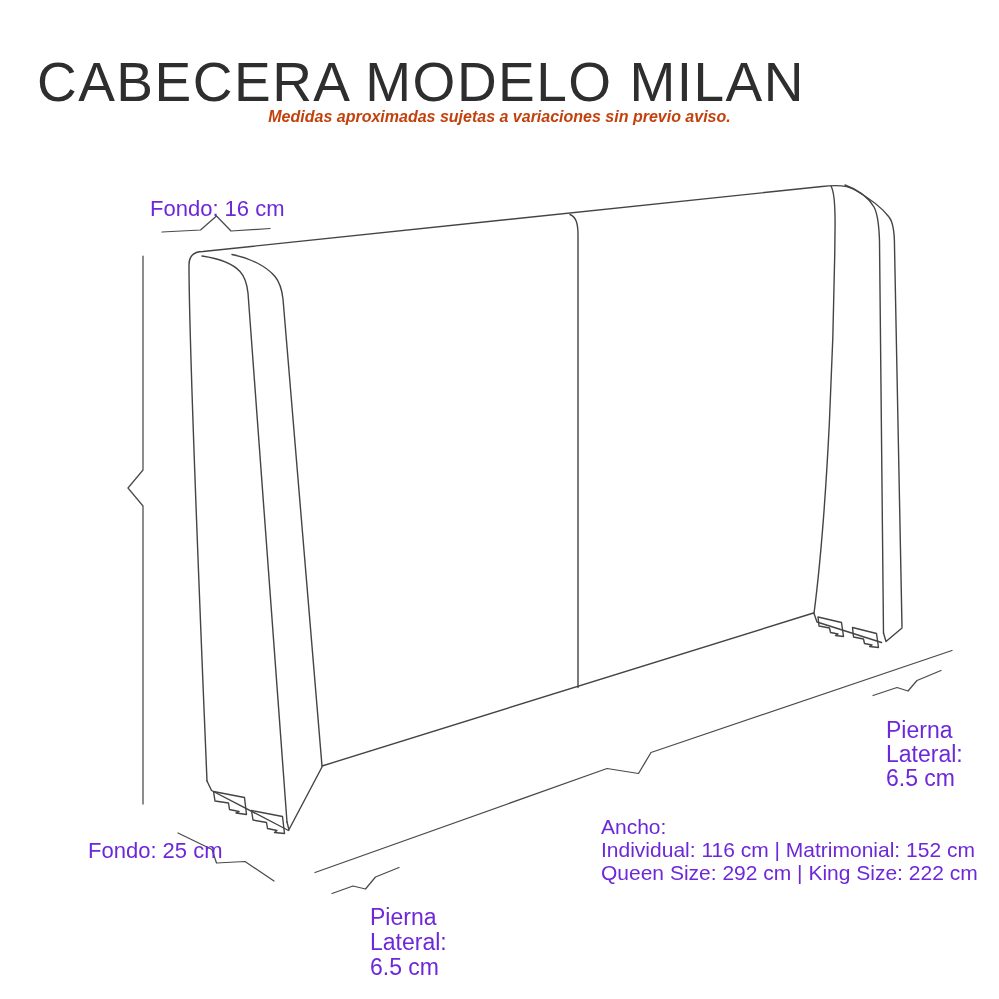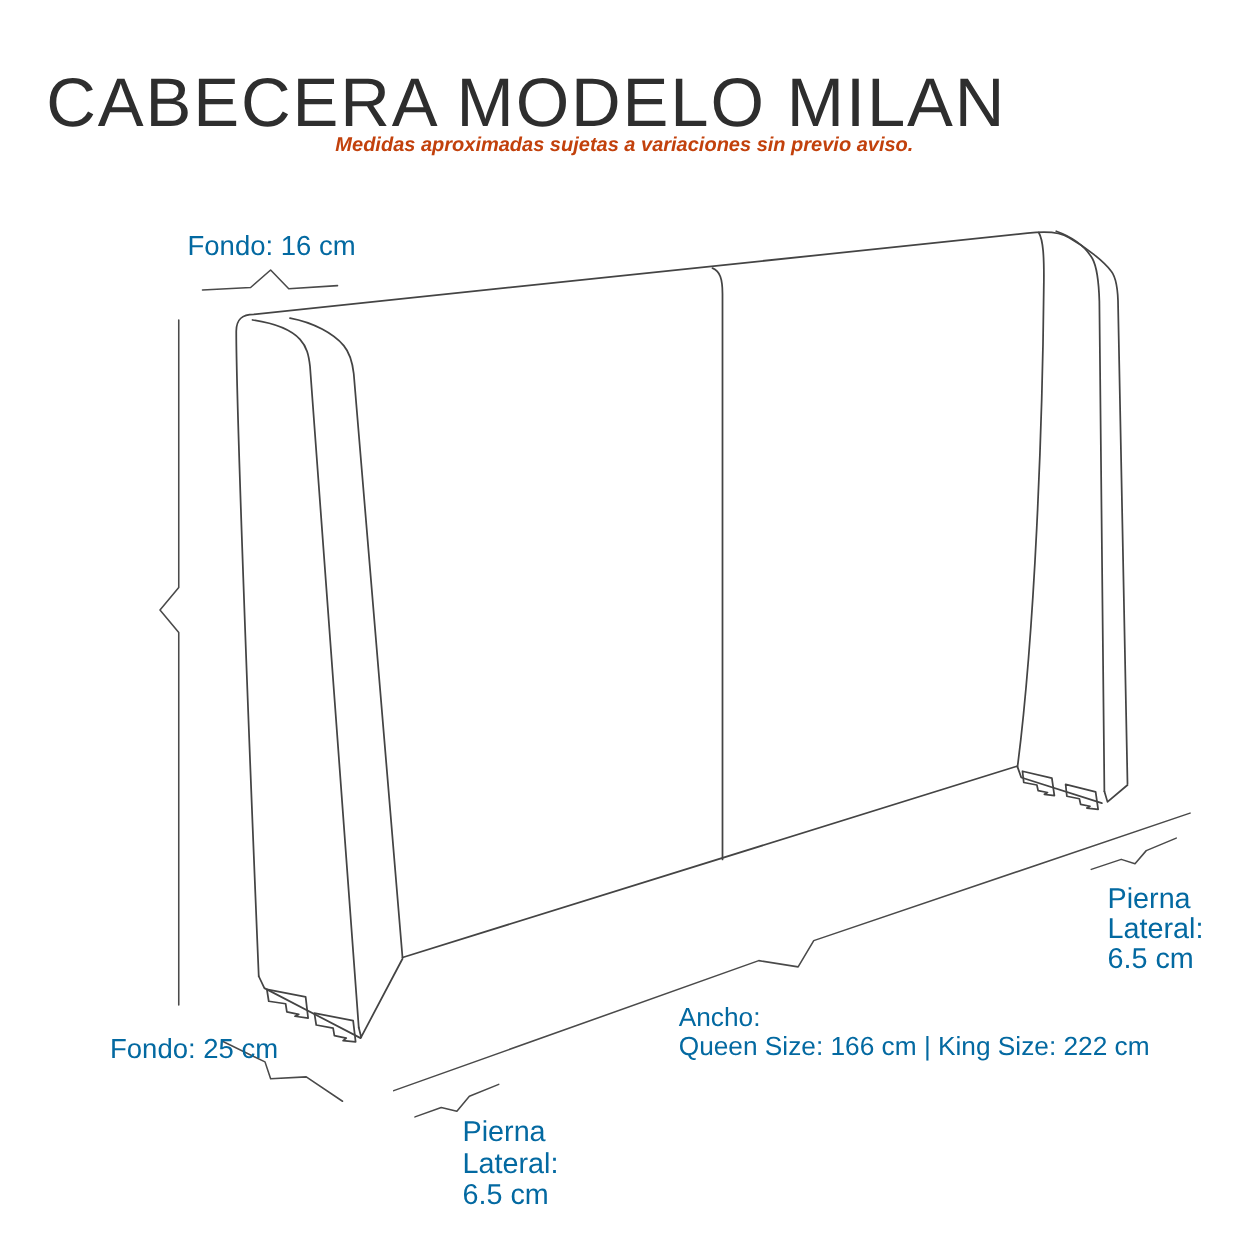--- a/index.html
+++ b/index.html
@@ -20,21 +20,21 @@
   .subtitle{
     position:absolute;top:108px;left:0;width:999px;
     text-align:center;
     font-size:16px;font-style:italic;font-weight:600;
     color:#c2410c;white-space:nowrap;
   }
   .drawing{position:absolute;left:0;top:0;}
   .dim-label{
     position:absolute;
     font-size:23px;line-height:25px;
-    color:#0369a1;white-space:nowrap;
+    color:#6d28d9;white-space:nowrap;margin-top:12px;
   }
   .dim-label.small{font-size:22px;}
   .dim-label.ancho{font-size:21px;line-height:23px;}
 </style>
 </head>
 <body>
 
 <div class="canvas">
 
   <div class="title">CABECERA MODELO MILAN</div>
@@ -79,23 +79,24 @@
 
 
   <div class="dim-label small" style="left:88px;top:826px;">Fondo: 25 cm</div>
 
   <div class="dim-label" style="left:370px;top:893px;">
     <div>Pierna</div>
     <div>Lateral:</div>
     <div>6.5 cm</div>
   </div>
 
-  <div class="dim-label ancho" style="left:543px;top:803px;">
+  <div class="dim-label ancho" style="left:601px;top:803px;">
     <div>Ancho:</div>
-    <div>Queen Size: 166 cm | King Size: 222 cm</div>
+    <div>Individual: 116 cm | Matrimonial: 152 cm</div>
+    <div>Queen Size: 292 cm | King Size: 222 cm</div>
   </div>
 
   <div class="dim-label" style="left:886px;top:706px;line-height:24px;">
     <div>Pierna</div>
     <div>Lateral:</div>
     <div>6.5 cm</div>
   </div>
 
 </div>
 

